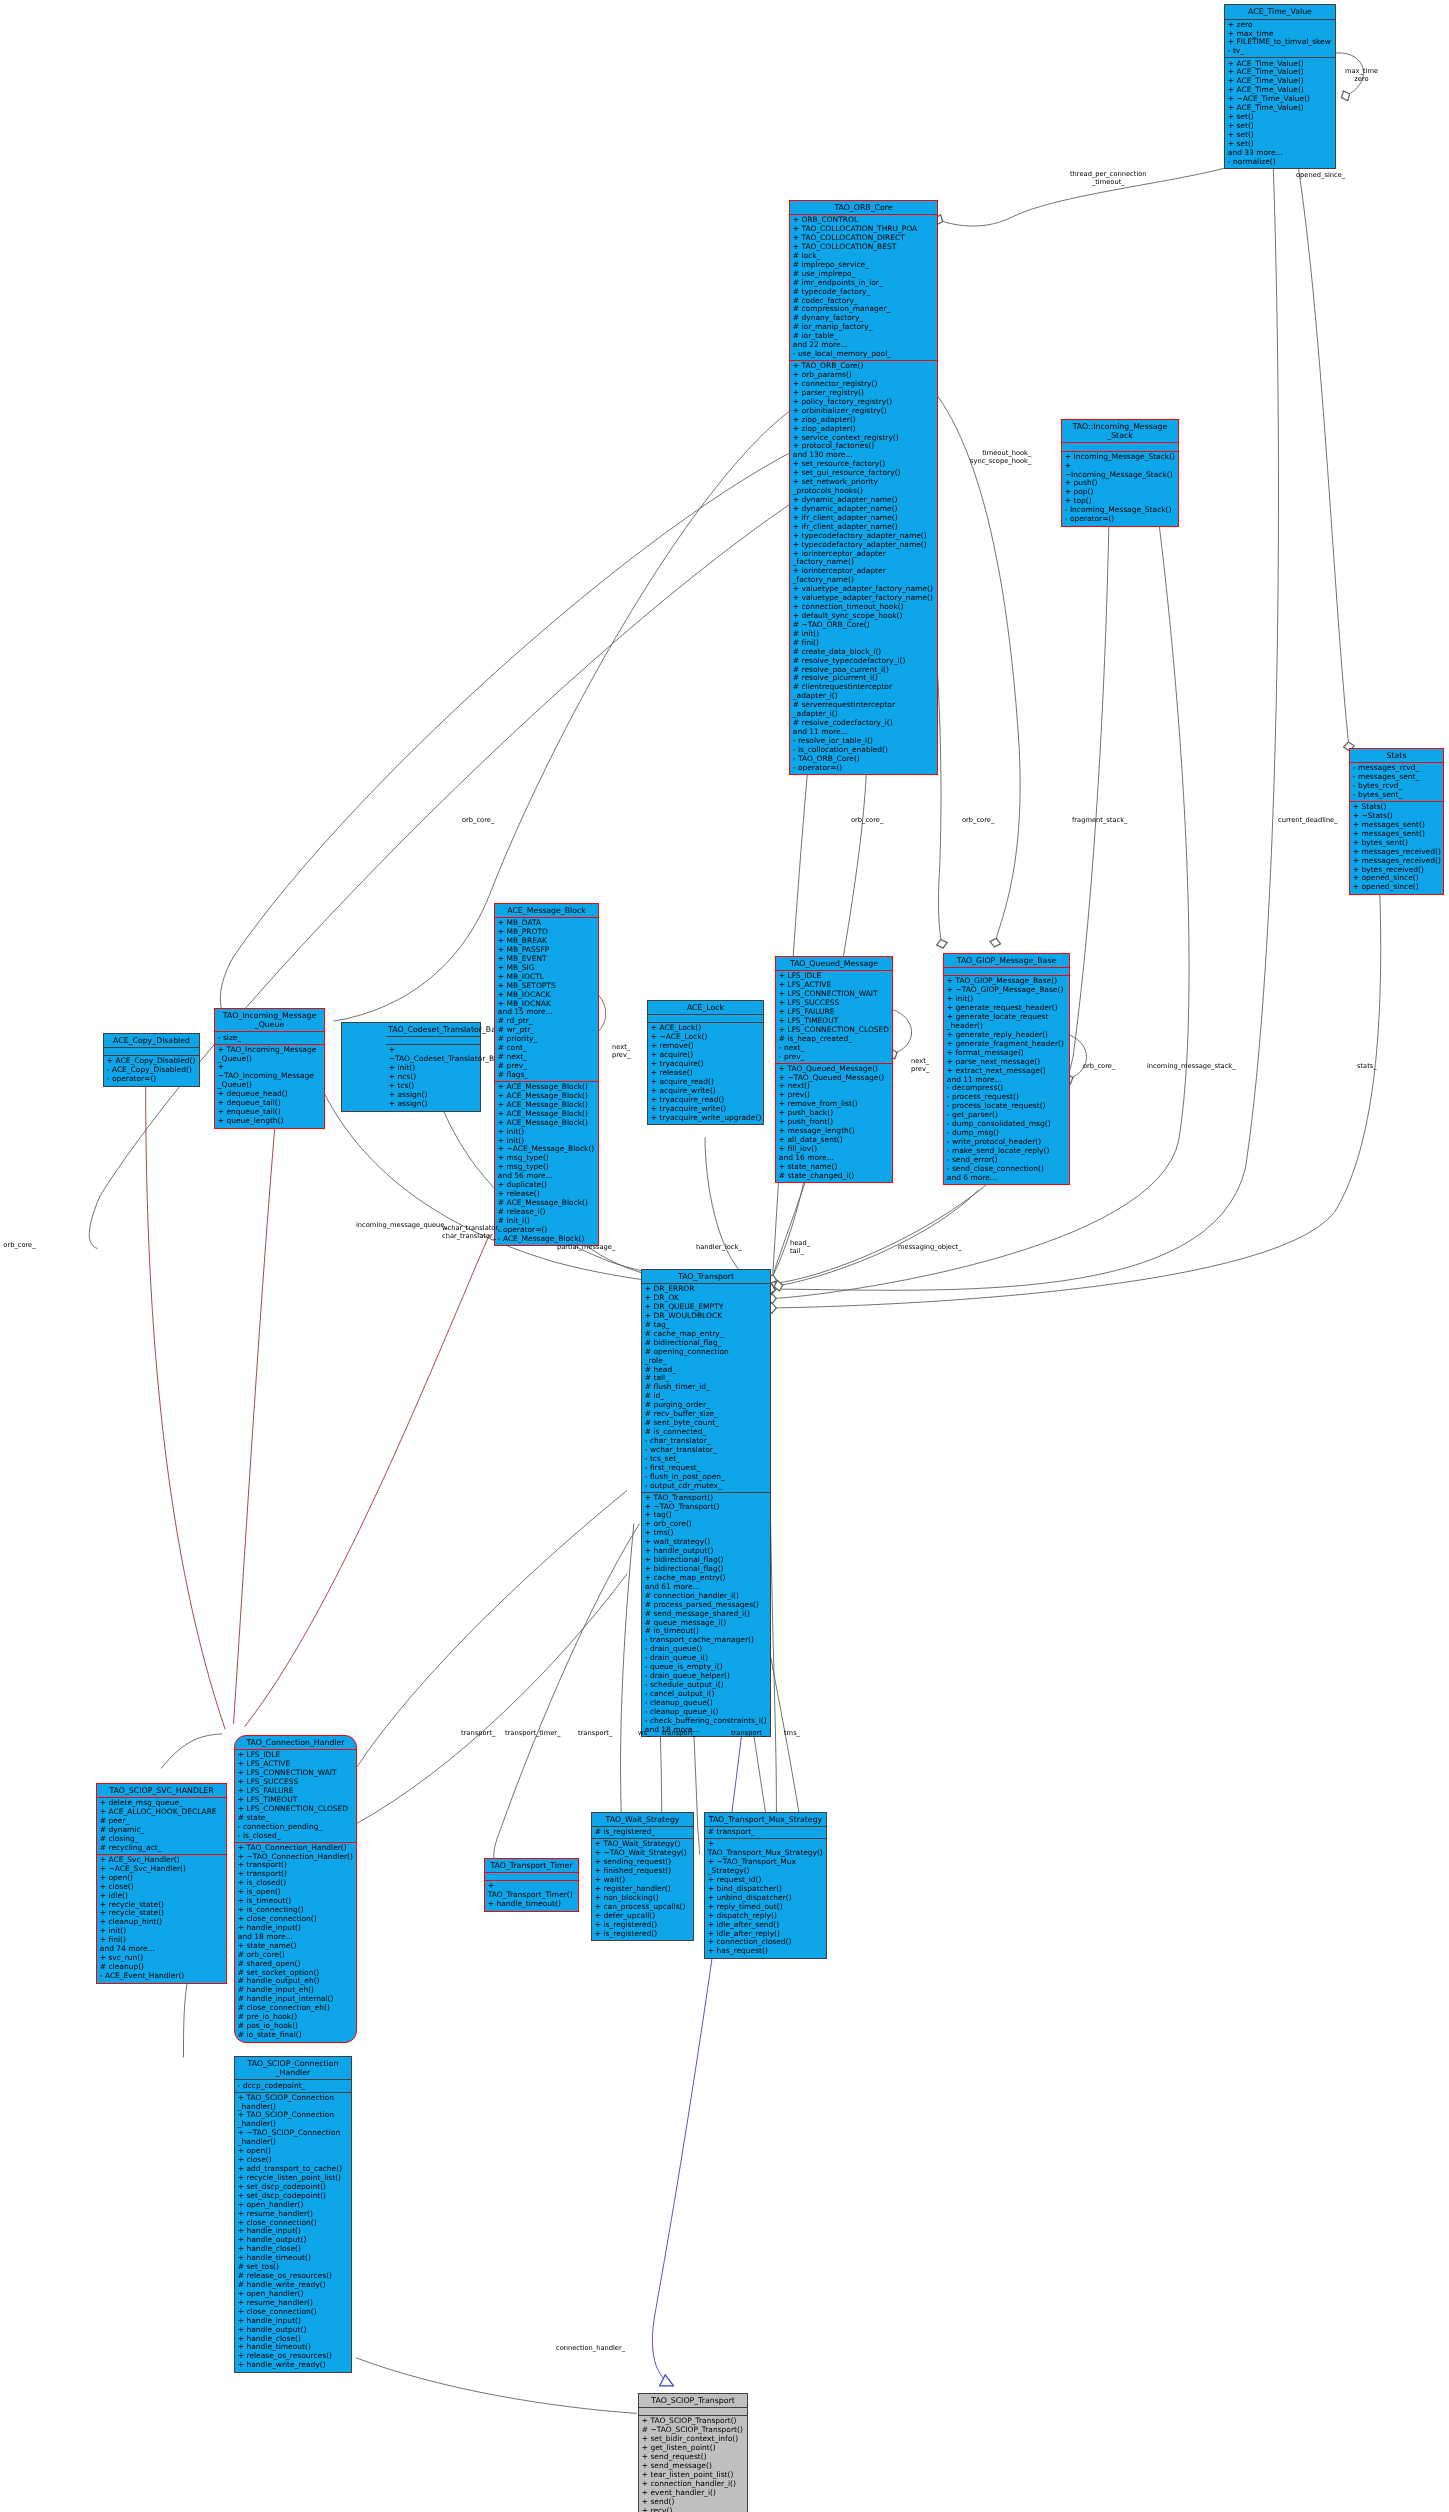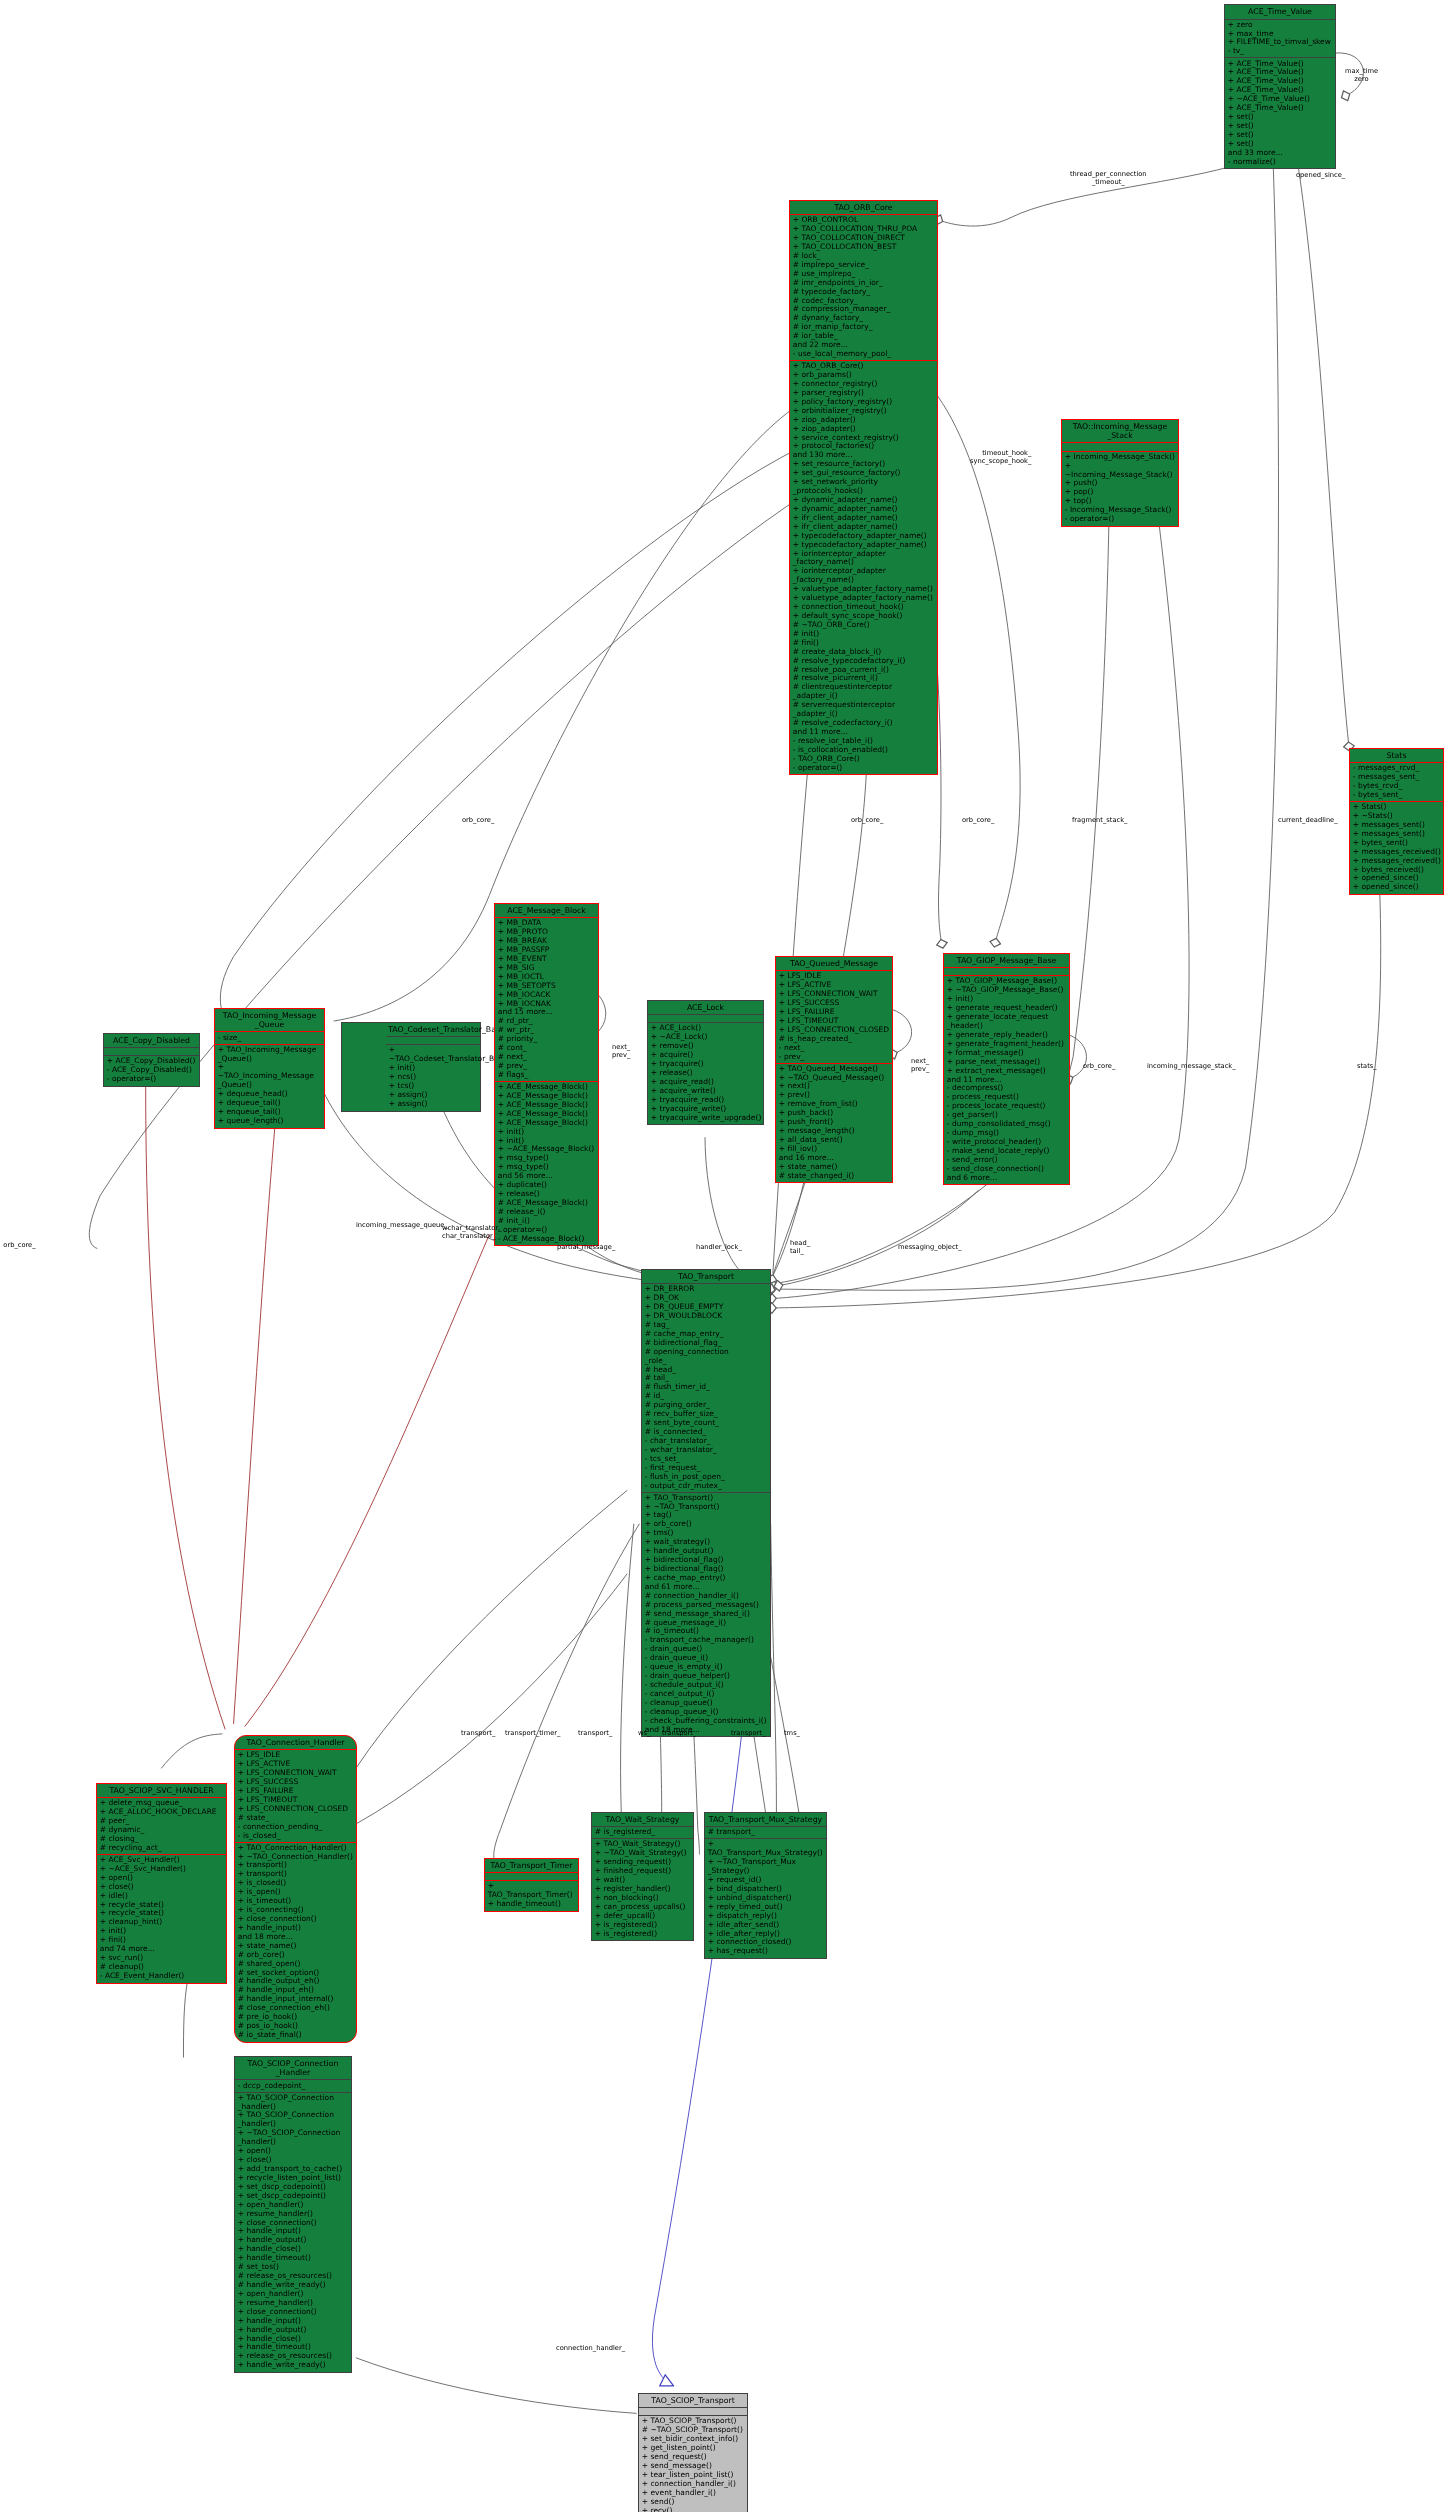--- a/index.html
+++ b/index.html
@@ -9,21 +9,21 @@
     height:2512px;
     background:#ffffff;
     font-family:"DejaVu Sans","Liberation Sans",sans-serif;
     overflow:hidden;
   }
   svg.edges{position:absolute;left:0;top:0;width:1449px;height:2512px;pointer-events:none;}
 
   .node{
     position:absolute;
     box-sizing:border-box;
-    background:#15803d;
+    background:#0ea5e9;
     border:1.1px solid #ff0000;
     font-size:7.5px;
     line-height:1.19;
     color:#000000;
     z-index:5;
   }
   .node.black{border-color:#404040;}
   .node.filled{background:#bfbfbf;border-color:#404040;}
 
   .n-title{

